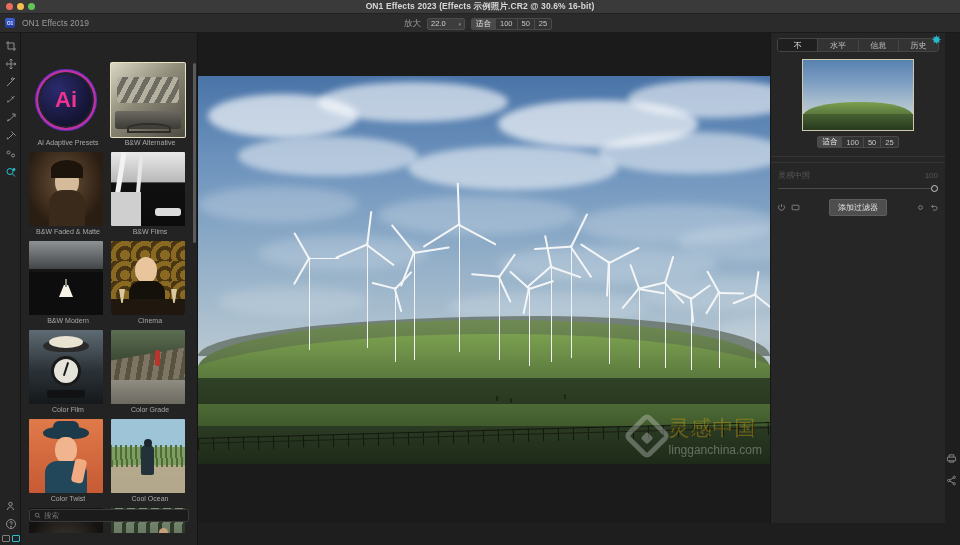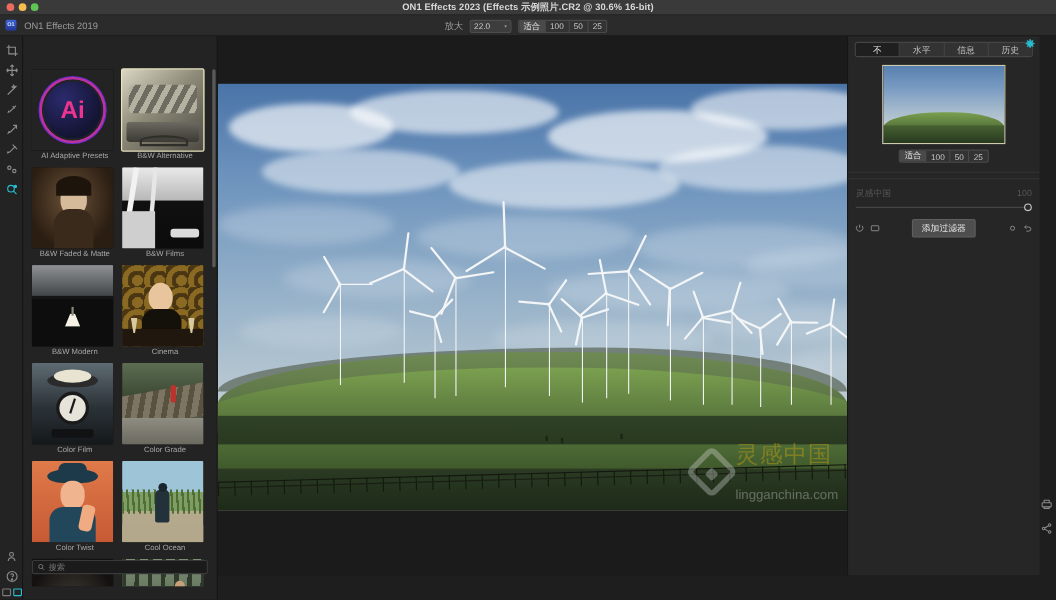--- a/index.html
+++ b/index.html
@@ -191,21 +191,21 @@
     border:5px solid #dcdcdc; border-radius:6px;
     transform:rotate(45deg);
     position:relative;
   }
   .wm-logo:after{
     content:""; position:absolute; left:9px; top:9px; width:9px;height:9px;
     background:#dcdcdc; border-radius:2px;
   }
   .wm-text { line-height:1; }
   .wm-cn { font-size:21px; font-weight:normal; color:#eab308; letter-spacing:1px; }
-  .wm-en { font-size:12px; font-style:italic; font-weight:bold; color:#e4e4e4; margin-top:20px; }
+  .wm-en { font-size:12px; font-style:italic; font-weight:bold; color:#e4e4e4; margin-top:6px; }
   .wm-en span { font-style:normal; font-weight:normal; }
 
   
   .rightedge {
     position:absolute; right:0; top:33px; width:18px; height:490px;
   }
   .redge-i {
     position:absolute; right:3px; color:#8c8c8c;
   }
   .redge-i svg { width:11px;height:11px; }

